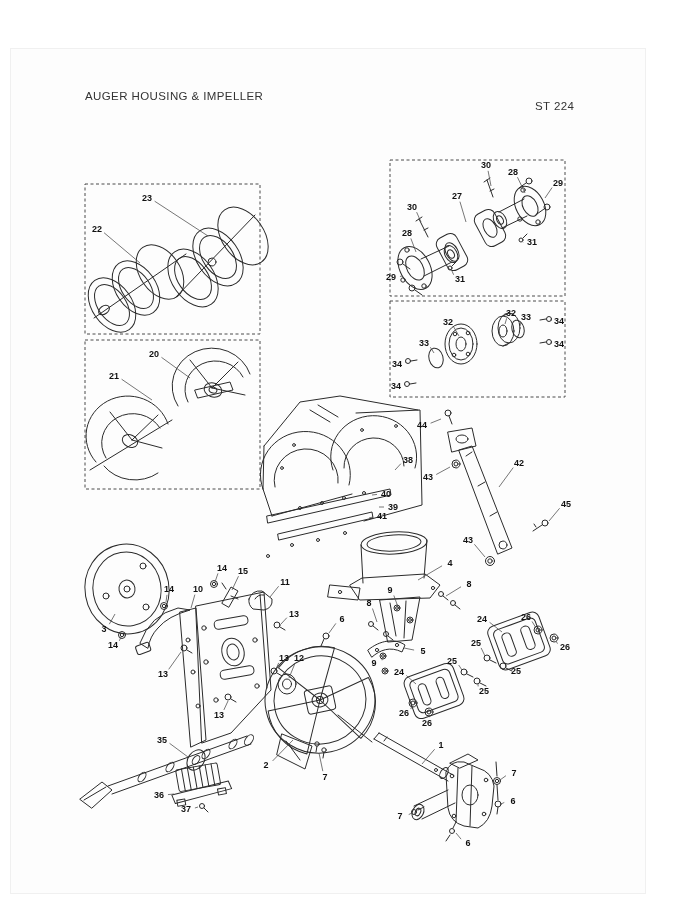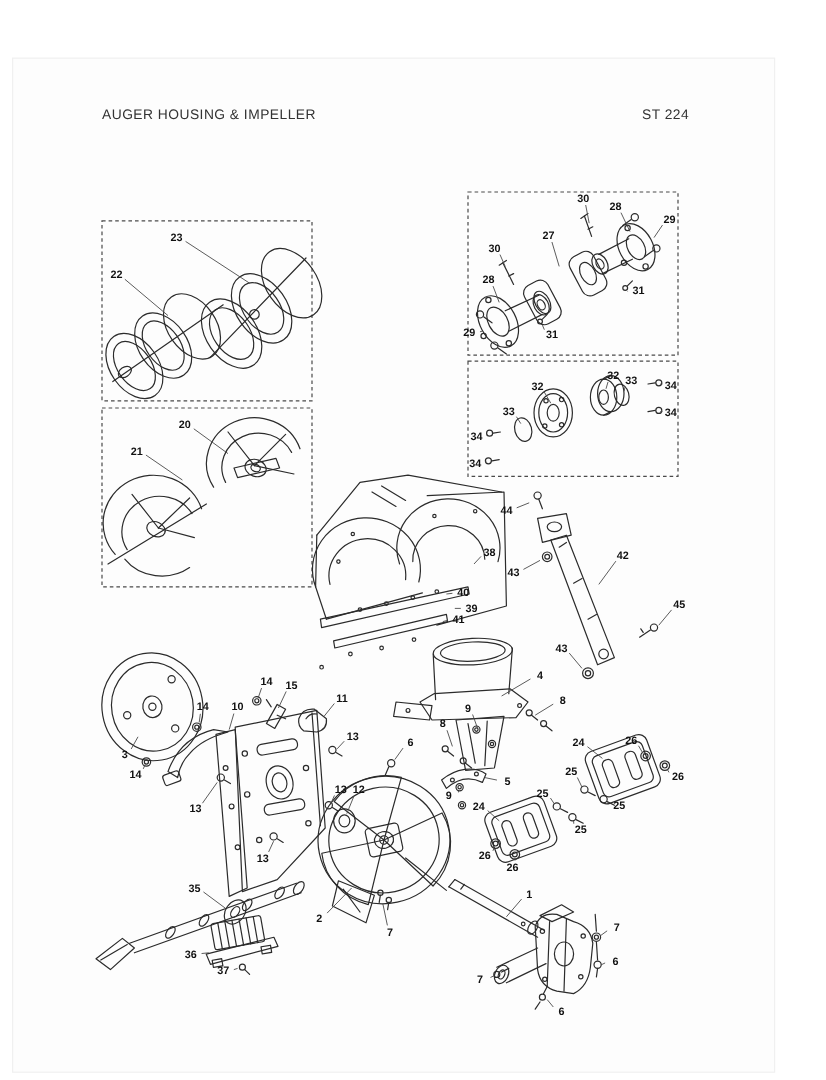--- a/index.html
+++ b/index.html
@@ -6,21 +6,21 @@
     --line:#2b2b2b; --dash:#4a4a4a; --leader:#4a4a4a; --label:#111111;
     --page:#fdfdfd; --outside:#ffffff;
   }
   html,body{margin:0;padding:0;background:var(--outside);}
   .stage{position:relative;width:688px;height:900px;overflow:hidden;
          font-family:"Liberation Sans",sans-serif;background:var(--outside);}
   .sheet{position:absolute;left:10px;top:48px;width:634px;height:844px;
          background:var(--page);border:1px solid #f0f0f0;}
   .hdr-title{position:absolute;left:85px;top:90px;font-size:11.5px;
              letter-spacing:.4px;color:#333;}
-  .hdr-model{position:absolute;left:535px;top:90px;font-size:11.5px;
+  .hdr-model{position:absolute;left:535px;top:100px;font-size:11.5px;
              letter-spacing:.4px;color:#333;}
   svg.diagram{position:absolute;left:0;top:0;}
   svg .art path, svg .art line, svg .art polyline, svg .art polygon,
   svg .art ellipse, svg .art circle, svg .art rect{
     fill:none;stroke:var(--line);stroke-width:1;
     stroke-linejoin:round;stroke-linecap:round;}
   svg .solid{fill:var(--page);}
   svg .dot{fill:var(--line);stroke:none;}
   svg .dashedbox{fill:none;stroke:var(--dash);stroke-width:1;stroke-dasharray:3 2.5;}
   svg .leader{stroke:var(--leader);stroke-width:.75;fill:none;}

